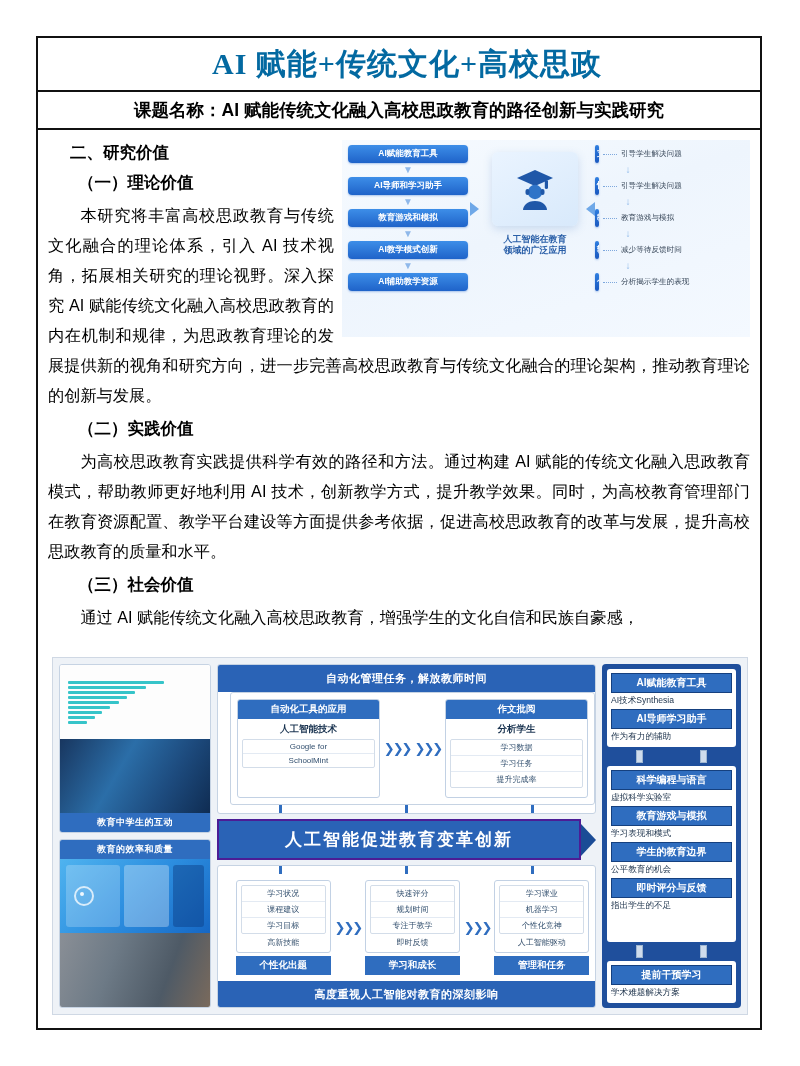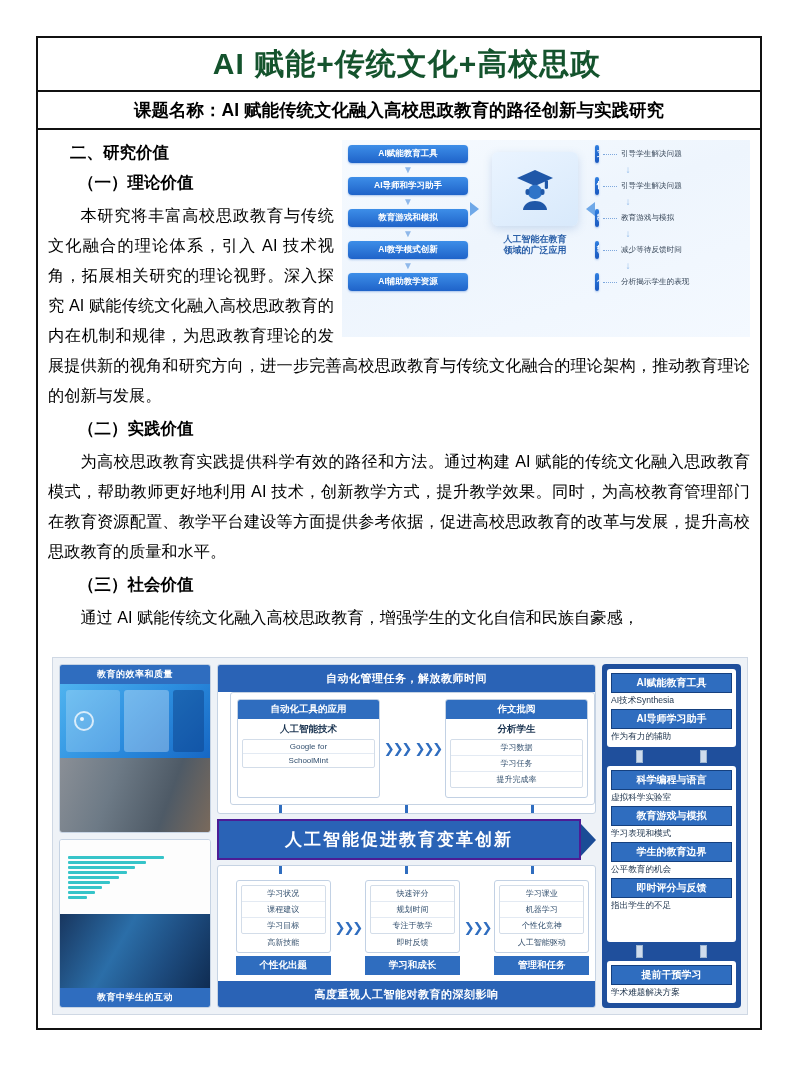--- a/index.html
+++ b/index.html
@@ -14,23 +14,23 @@
     border:2px solid #111;
     box-sizing:border-box;
     background:#fff;
   }
   
   .title-band{
     height:52px;display:flex;align-items:center;justify-content:center;
     border-bottom:2px solid #111;
   }
   .main-title{
-    font-family:Liberation Sans, sans-serif;
+    font-family:Liberation Serif, serif;
     font-weight:bold;font-size:30px;letter-spacing:1px;
-    color:#14532d;white-space:nowrap;margin-left:16px;
+    color:#0369a1;white-space:nowrap;margin-left:16px;
   }
   .subtitle-band{
     height:36px;display:flex;align-items:center;justify-content:center;
     border-bottom:2px solid #111;
   }
   .sub-title{
     font-weight:bold;font-size:17.5px;color:#000;white-space:nowrap;
   }
   
   .content{padding:8px 10px 0 10px;}
@@ -292,49 +292,49 @@
     <div class="h-sub">（二）实践价值</div>
     <p class="para">为高校思政教育实践提供科学有效的路径和方法。通过构建 AI 赋能的传统文化融入思政教育模式，帮助教师更好地利用 AI 技术，创新教学方式，提升教学效果。同时，为高校教育管理部门在教育资源配置、教学平台建设等方面提供参考依据，促进高校思政教育的改革与发展，提升高校思政教育的质量和水平。</p>
 
     <div class="h-sub">（三）社会价值</div>
     <p class="para">通过 AI 赋能传统文化融入高校思政教育，增强学生的文化自信和民族自豪感，</p>
   </div>
 
   <div class="fig2">
 
     <div class="g-left">
-      <div class="panel" style="flex:1">
-        <div class="bar-blue sm">教育的效率和质量</div>
-        <div class="photo ph-dash">
-          <div class="mini-ui">
-              <div class="c1"></div>
-              <div class="c2"></div>
-              <div class="c3"></div>
-            </div>
-          <div class="ring"></div>
-        </div>
-        <div class="photo ph-people"></div>
-      </div>
       <div class="panel" style="flex:1">
         <div class="photo ph-chart">
           <div class="bars">
             <i style="width:72%"></i>
               <i style="width:58%"></i>
               <i style="width:50%"></i>
             <i style="width:44%"></i>
               <i style="width:38%"></i>
               <i style="width:31%"></i>
             <i style="width:25%"></i>
               <i style="width:20%"></i>
               <i style="width:14%"></i>
           </div>
         </div>
         <div class="photo ph-lab"></div>
         <div class="bar-blue sm">教育中学生的互动</div>
       </div>
+      <div class="panel" style="flex:1">
+        <div class="bar-blue sm">教育的效率和质量</div>
+        <div class="photo ph-dash">
+          <div class="mini-ui">
+              <div class="c1"></div>
+              <div class="c2"></div>
+              <div class="c3"></div>
+            </div>
+          <div class="ring"></div>
+        </div>
+        <div class="photo ph-people"></div>
+      </div>
     </div>
 
     <div class="g-mid">
 
       <div class="panel" style="flex:1.05">
         <div class="bar-blue big">自动化管理任务，解放教师时间</div>
         <div class="flow" style="flex:1">
           <div class="flow-card">
             <div class="fc-head">自动化工具的应用</div>
             <div class="fc-body">

